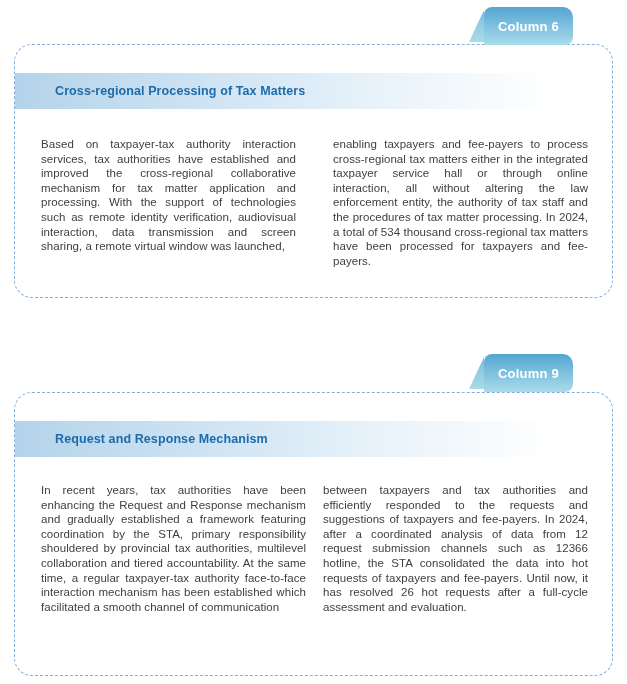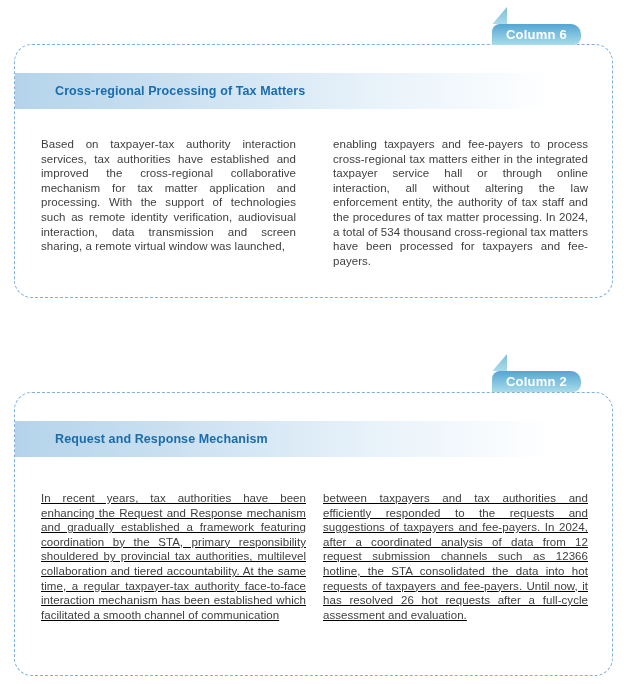--- a/index.html
+++ b/index.html
@@ -19,26 +19,25 @@
     border:1px dashed #7fafdd;
     border-radius:18px;
     background:#ffffff;
   }
   .panel-c6 { top:44px;  height:254px; }
   .panel-c7 { top:392px; height:284px; }
 
   
   .tab {
     position:absolute;
-    left:492px;
+    left:469px;
     height:38px;
     display:flex;
-    align-items:flex-start;
+    align-items:center;
     z-index:3;
-    flex-direction:column;
   }
   .tab-c6 { top:7px; }
   .tab-c7 { top:354px; }
   .tab-fold {
     width:15px; height:32px;
     background:linear-gradient(to bottom,#7cbedb,#aadbe9);
     clip-path:polygon(100% 0, 100% 100%, 0 100%);
   }
   .tab-body {
     height:38px;
@@ -73,21 +72,21 @@
     letter-spacing:0.1px;
   }
 
   
   .panel-body {
     display:flex;
     gap:17px;
     padding:0 24px 0 26px;
   }
   .panel-c6 .panel-body { padding-top:28px;gap:37px; }
-  .panel-c7 .panel-body { padding-top:34px;text-decoration:underline; }
+  .panel-c7 .panel-body { padding-top:26px; }
   .body-col {
     flex:1;
     font-size:11.5px;
     line-height:14.6px;
     color:#3e3e3e;
     text-align:justify;
     letter-spacing:0.05px;
   }
 </style>
 </head>
@@ -106,21 +105,21 @@
   </div>
   <div class="panel-body">
     <p class="body-col">Based on taxpayer-tax authority interaction services, tax authorities have established and improved the cross-regional collaborative mechanism for tax matter application and processing. With the support of technologies such as remote identity verification, audiovisual interaction, data transmission and screen sharing, a remote virtual window was launched,</p>
     <p class="body-col">enabling taxpayers and fee-payers to process cross-regional tax matters either in the integrated taxpayer service hall or through online interaction, all without altering the law enforcement entity, the authority of tax staff and the procedures of tax matter processing. In 2024, a total of 534 thousand cross-regional tax matters have been processed for taxpayers and fee-payers.</p>
   </div>
 </section>
 
 <div class="tab tab-c7">
   <div class="tab-fold"></div>
   <div class="tab-body">
-    <span class="tab-label">Column 2</span>
+    <span class="tab-label">Column 9</span>
   </div>
 </div>
 
 <section class="panel panel-c7">
   <div class="panel-header">
     <span class="panel-title">Request and Response Mechanism</span>
   </div>
   <div class="panel-body">
     <p class="body-col">In recent years, tax authorities have been enhancing the Request and Response mechanism and gradually established a framework featuring coordination by the STA, primary responsibility shouldered by provincial tax authorities, multilevel collaboration and tiered accountability. At the same time, a regular taxpayer-tax authority face-to-face interaction mechanism has been established which facilitated a smooth channel of communication</p>
     <p class="body-col">between taxpayers and tax authorities and efficiently responded to the requests and suggestions of taxpayers and fee-payers. In 2024, after a coordinated analysis of data from 12 request submission channels such as 12366 hotline, the STA consolidated the data into hot requests of taxpayers and fee-payers. Until now, it has resolved 26 hot requests after a full-cycle assessment and evaluation.</p>

